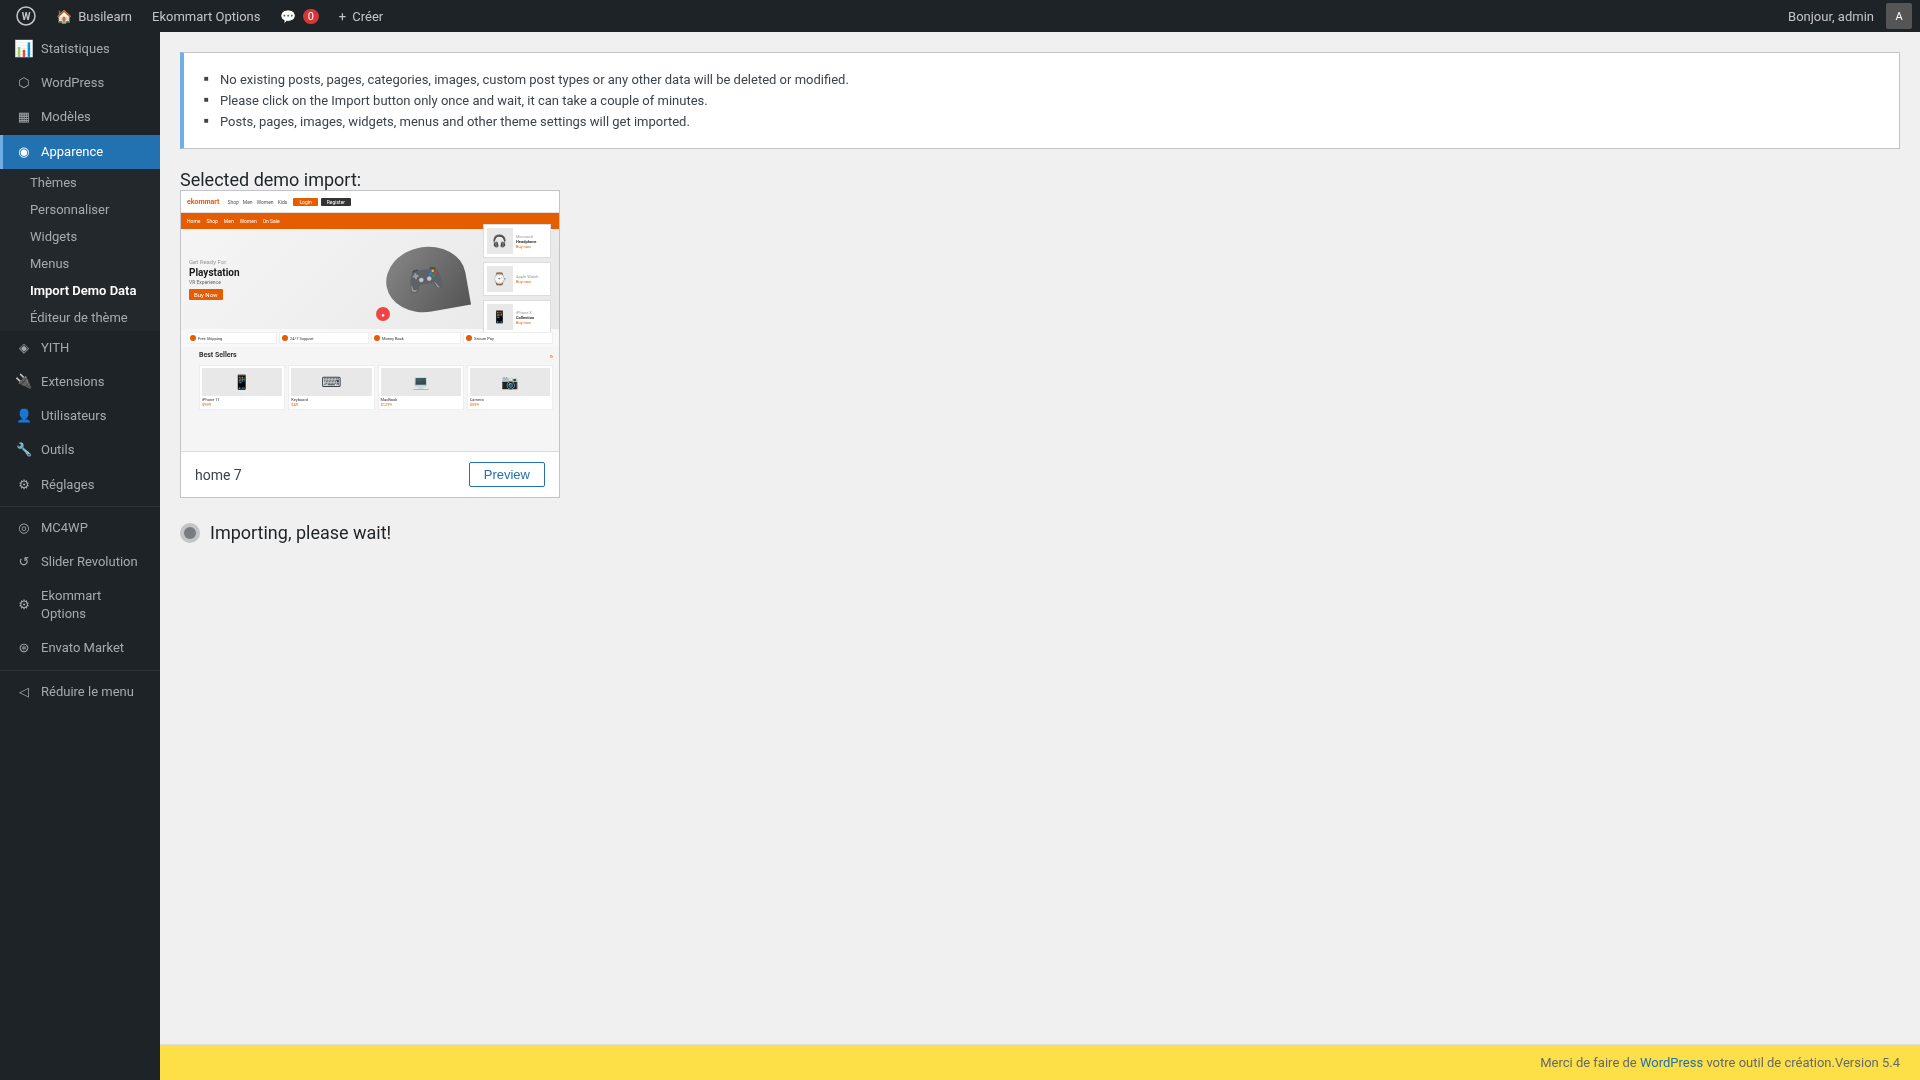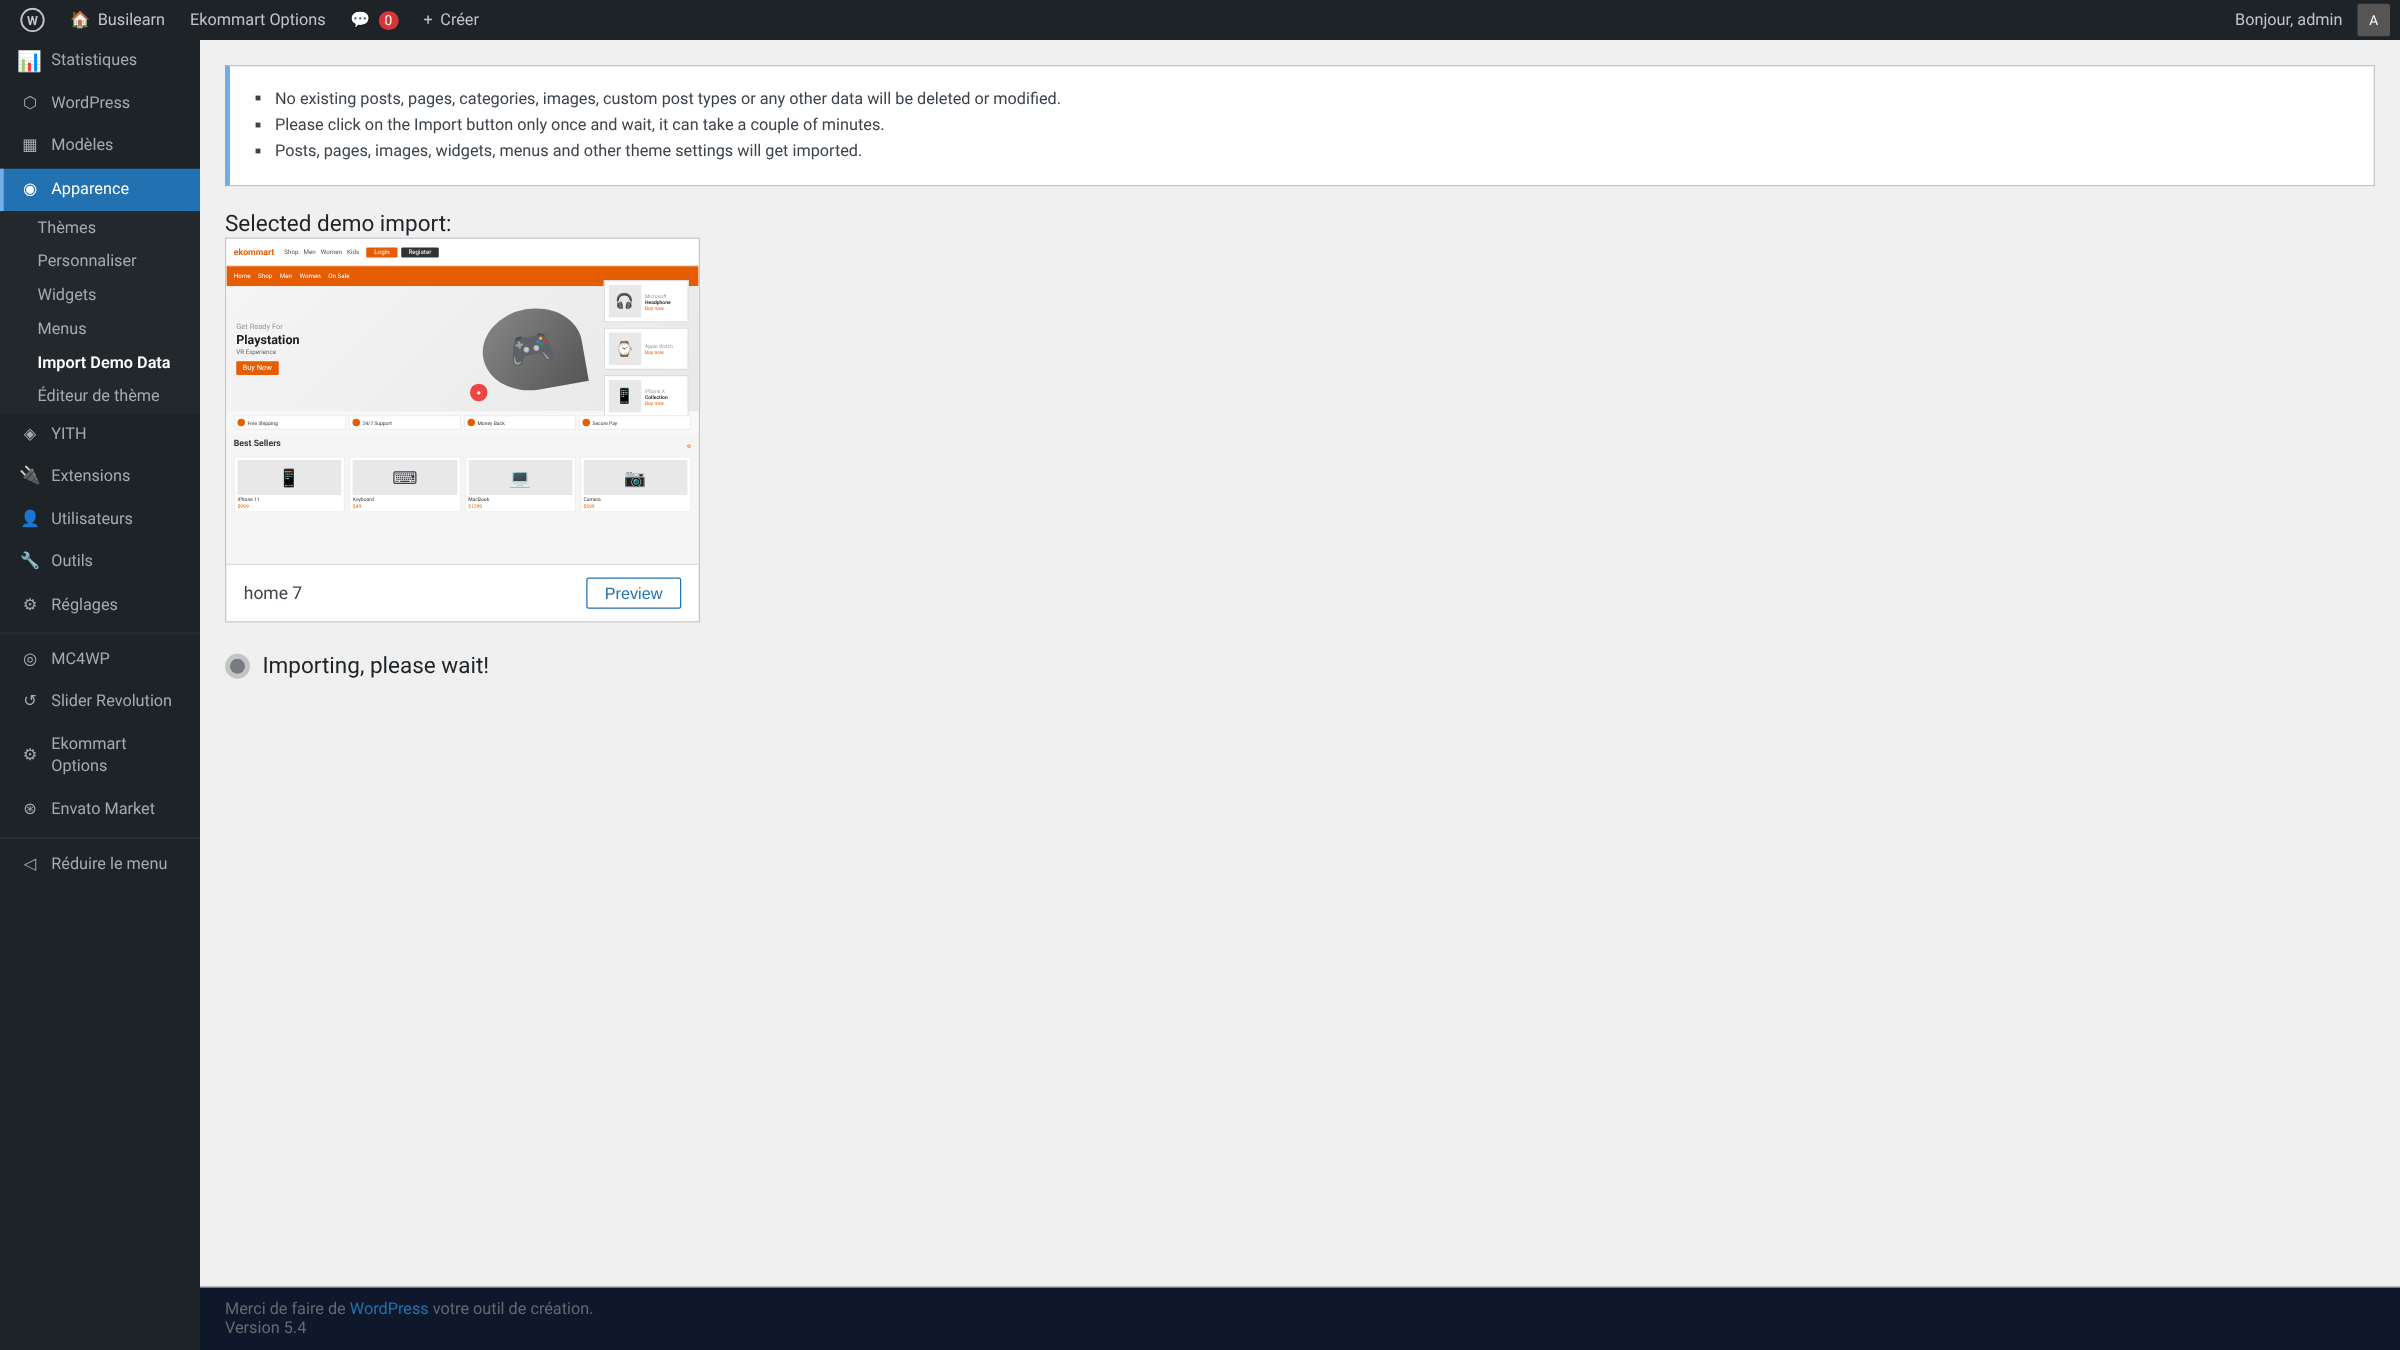--- a/index.html
+++ b/index.html
@@ -146,29 +146,28 @@
       content: '';
       width: 12px;
       height: 12px;
       border-radius: 50%;
       background: #787c82;
     }
     .importing-text { font-size: 18px; font-weight: 400; color: #1d2327; }
 
     
     #wpfooter {
-      background: #0f172a;
+      background: #fde047;
       padding: 10px 20px;
       border-top: 1px solid #dcdcde;
       display: flex;
       justify-content: flex-end;
       font-size: 13px;
       color: #646970;
       flex-shrink: 0;
-      flex-direction: column;
     }
     #wpfooter a { color: #2271b1; text-decoration: none; }
 
     
     .mock-screenshot {
       width: 100%;
       height: 100%;
       background: #f5f5f5;
       position: relative;
       overflow: hidden;
@@ -196,21 +195,21 @@
     }
     .mock-banner-left { flex: 1; }
     .mock-banner-title { font-size: 10px; font-weight: bold; color: #1a1a1a; }
     .mock-cta { background: #e65c00; color: #fff; font-size: 6px; padding: 2px 5px; border-radius: 1px; display: inline-block; margin-top: 3px; }
 
     .mock-features { display: flex; gap: 2px; padding: 3px 6px; background: #f8f8f8; }
     .mock-feature { background: #fff; flex: 1; padding: 2px; border: 1px solid #eee; display: flex; align-items: center; gap: 2px; }
     .mock-feature-dot { width: 6px; height: 6px; border-radius: 50%; background: #e65c00; }
     .mock-feature-text { font-size: 4px; color: #333; }
 
-    .mock-products { padding: 4px 6px; }
+    .mock-products { padding: 4px 6px; margin-left: 12px; }
     .mock-section-title { font-size: 7px; font-weight: bold; color: #333; margin-bottom: 3px; }
     .mock-product-grid { display: grid; grid-template-columns: repeat(4, 1fr); gap: 3px; }
     .mock-product-card { background: #fff; border: 1px solid #eee; padding: 2px; }
     .mock-product-thumb { width: 100%; height: 28px; background: #e8e8e8; display: flex; align-items: center; justify-content: center; font-size: 14px; }
     .mock-product-name { font-size: 4px; color: #333; margin-top: 1px; }
     .mock-product-price { font-size: 4px; color: #e65c00; }
 
     .mock-subheader {
       background: #e65c00;
       height: 16px;

